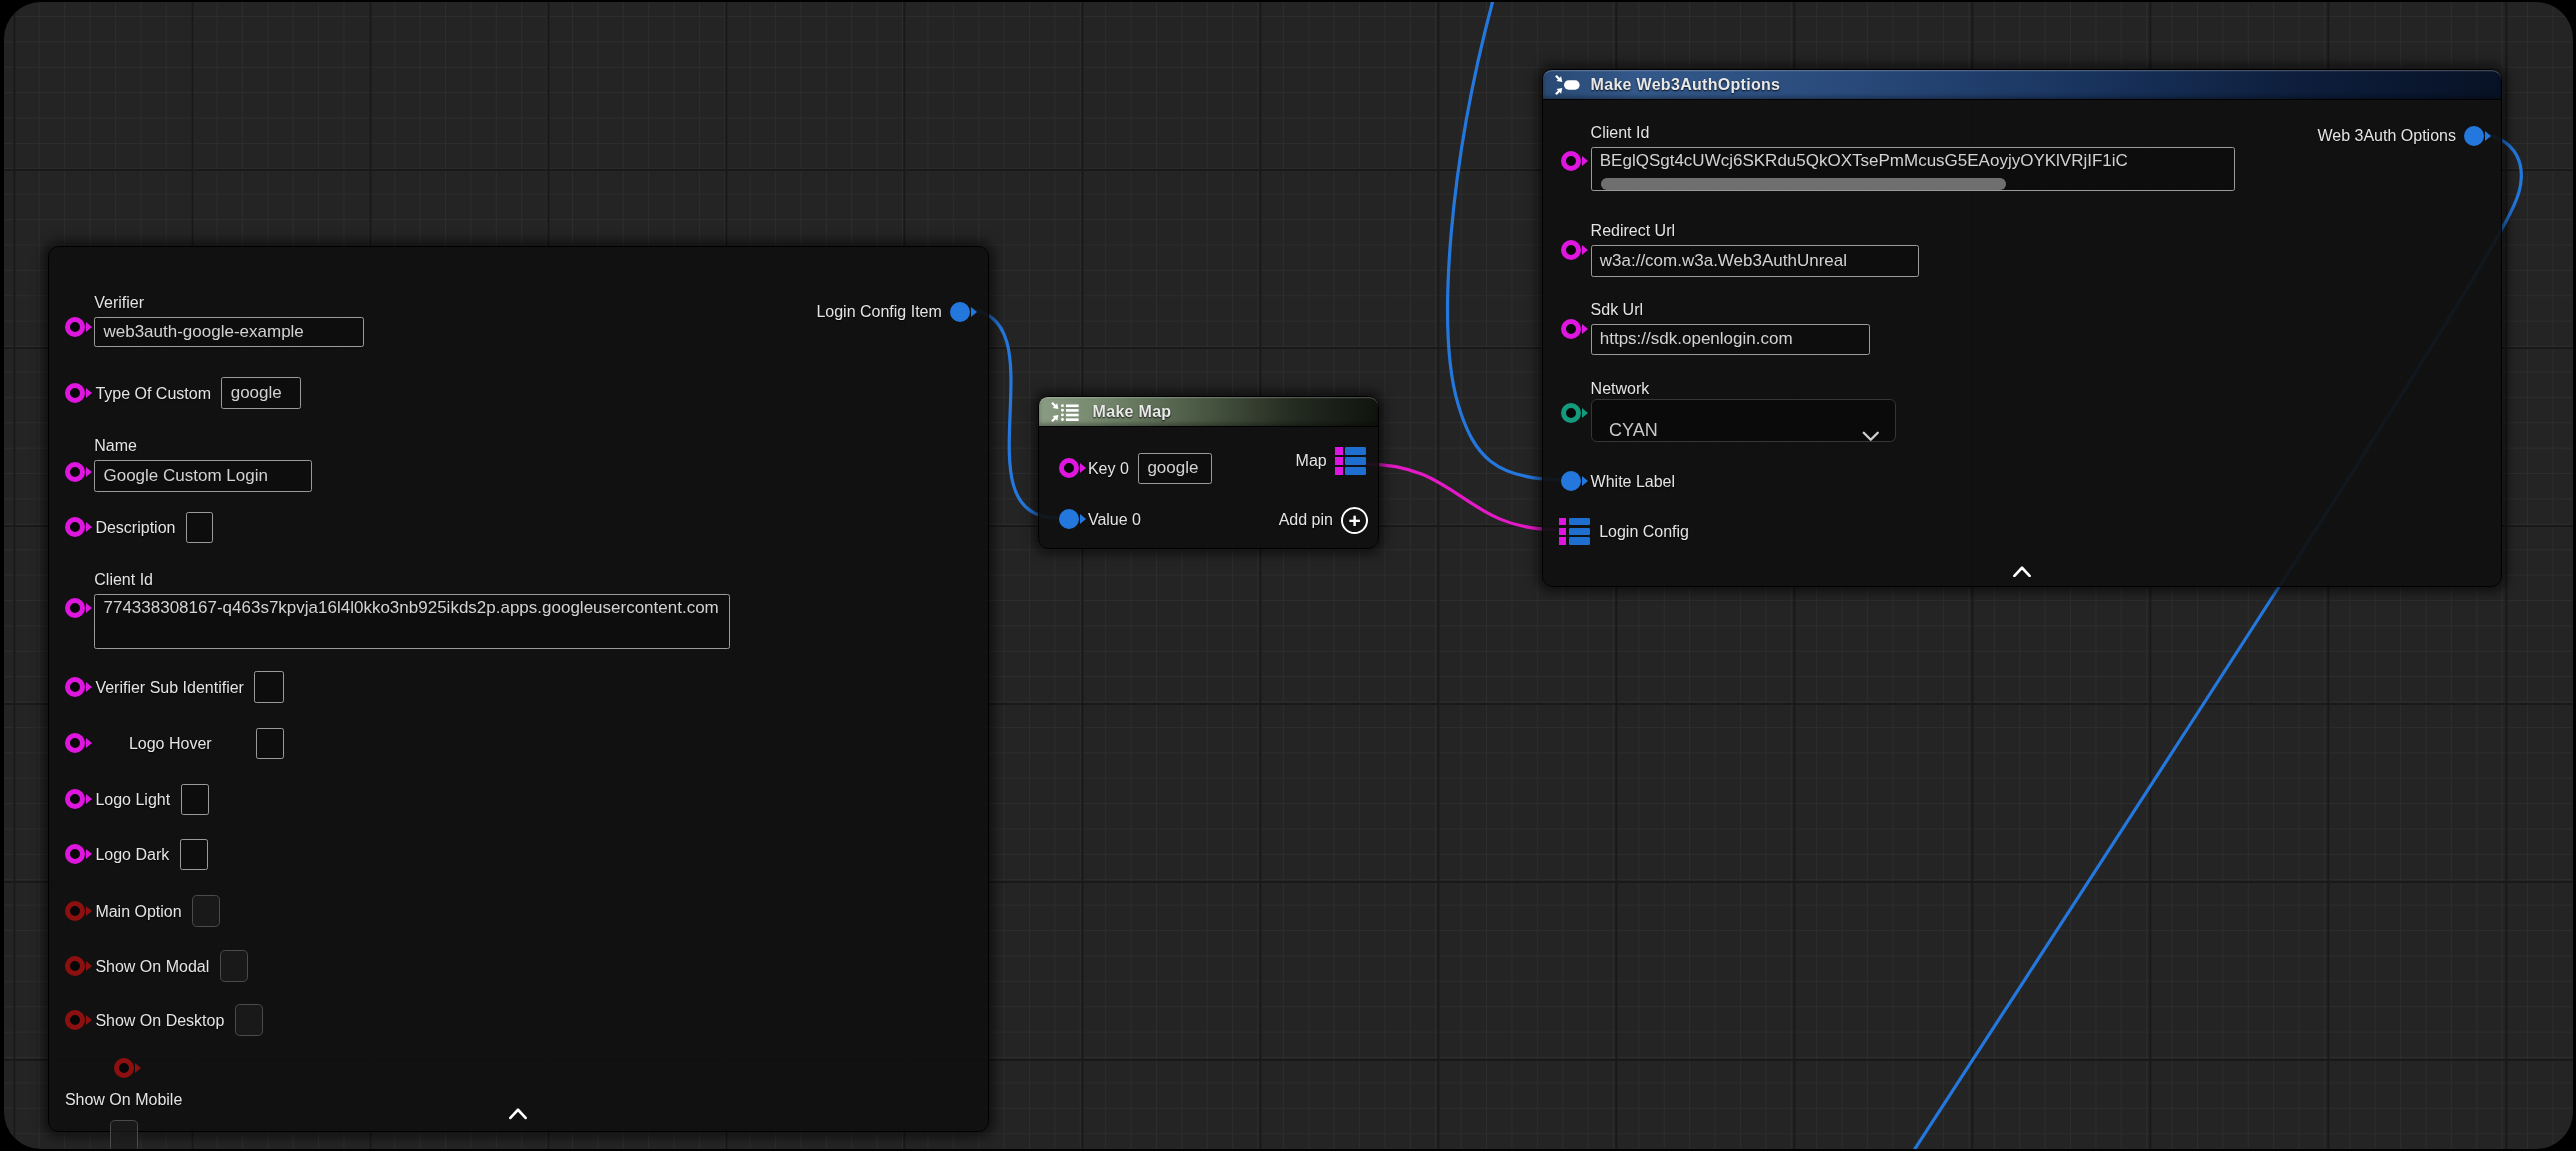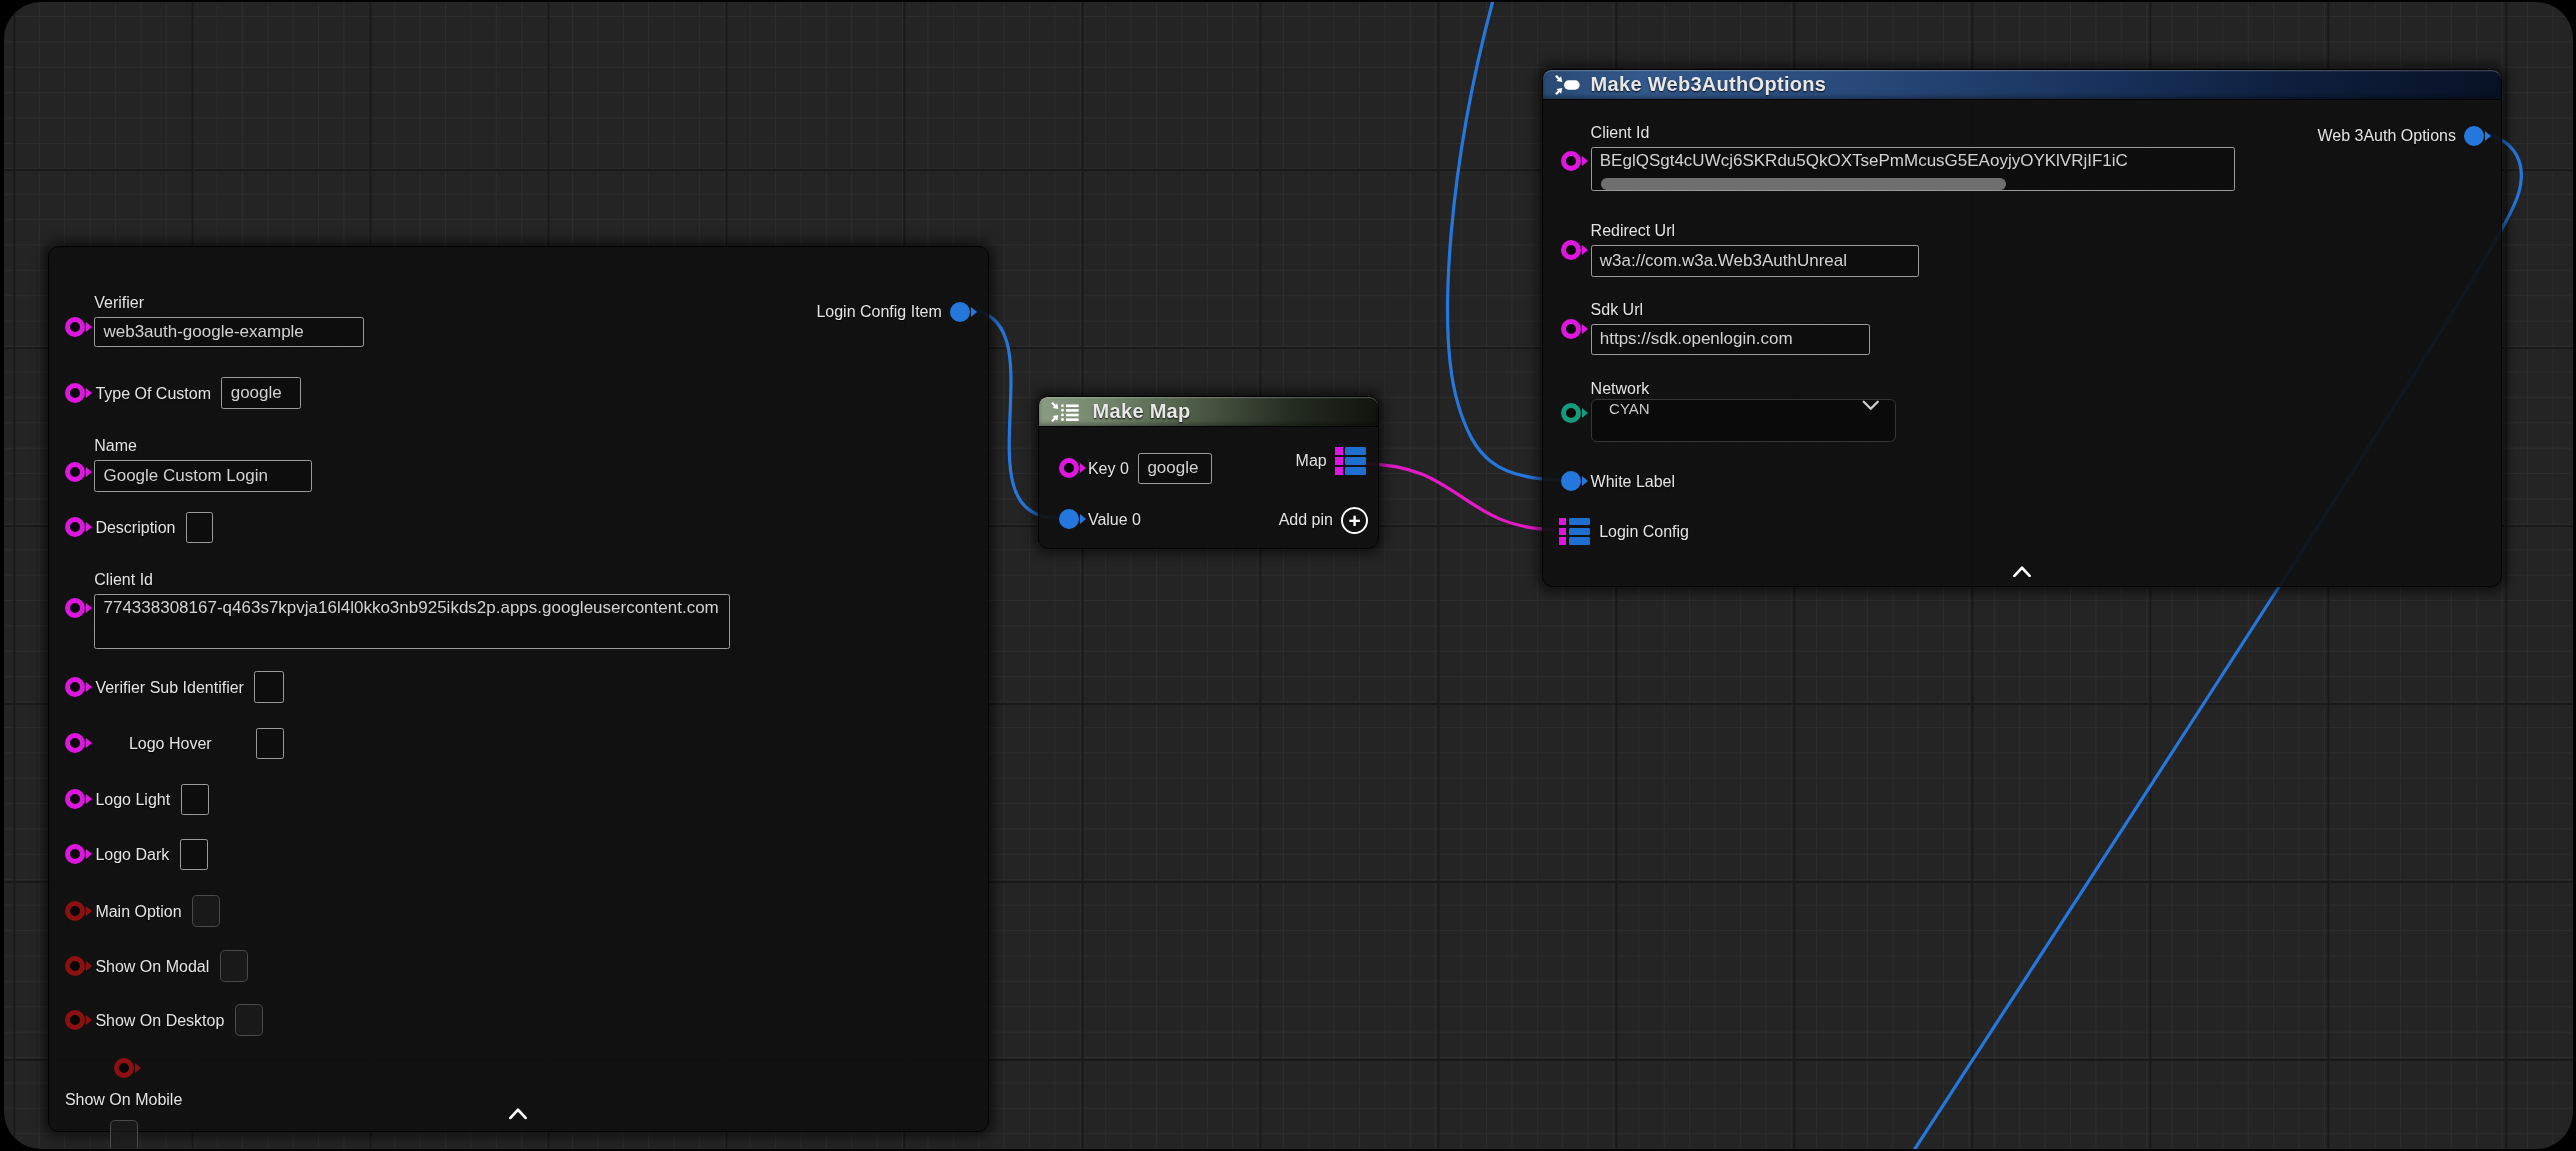--- a/index.html
+++ b/index.html
@@ -19,21 +19,21 @@
   .wblue{stroke:#2478dd;}
   .wpink{stroke:#e31ac6;}
 
   .node{position:absolute;z-index:2;background:rgba(16,16,16,0.93);border:1.2px solid #000;
     border-radius:10.5px;box-shadow:0 0 10.5px 4.7px rgba(0,0,0,0.55);}
   .nhead{position:absolute;left:0;top:0;right:0;height:29px;border-radius:8.8px 8.8px 0 0;
     display:flex;align-items:center;gap:9.4px;padding:0 11.7px;border-bottom:1.2px solid #000;
     box-shadow:inset 0 1.2px 0.6px rgba(255,255,255,0.22), inset 0 -2.3px 4.7px rgba(0,0,0,0.35);}
   .nhead.blue{background:linear-gradient(to right,#2a4a74 0%,#33588a 10%,#2b4d7e 28%,#1a3560 55%,#0d1d3a 80%,#081226 100%);}
   .nhead.green{background:linear-gradient(to right,#8b9c84 0%,#75886d 18%,#4e5d47 45%,#242b20 75%,#10140d 100%);}
-  .ntitle{font-size:20px;font-weight:700;color:#e8e8e8;letter-spacing:0.3px;
+  .ntitle{font-size:16px;font-weight:700;color:#e8e8e8;letter-spacing:0.3px;
     text-shadow:0 1.2px 1.8px rgba(0,0,0,0.9);white-space:nowrap;}
   .hicon{flex:none;}
 
   .prow{position:absolute;display:flex;align-items:center;gap:10.5px;height:32px;}
   .frow{position:absolute;display:flex;align-items:flex-start;gap:9.4px;}
   .orow{position:absolute;display:flex;align-items:center;gap:8.2px;height:23.4px;}
   .plabel{font-size:16px;color:#e4e4e4;line-height:21px;white-space:nowrap;text-shadow:0 0.6px 1.2px rgba(0,0,0,0.8);}
   .fcol{display:flex;flex-direction:column;}
   .fcol .tbox{margin-top:3.5px;}
 
@@ -48,21 +48,21 @@
 
   .tbox{box-sizing:border-box;border:1.5px solid #9b9b9b;background:rgba(10,10,10,0.5);border-radius:2.3px;
     color:#d2d2d2;font-size:17px;padding:0 8.2px;display:flex;align-items:center;white-space:nowrap;overflow:hidden;}
   .tbox.multiline{display:block;white-space:normal;line-height:24.6px;padding:1.2px 8.2px;}
   .sbox{box-sizing:border-box;flex:none;border:1.5px solid #9b9b9b;background:rgba(10,10,10,0.5);border-radius:2.3px;}
   .bbox{box-sizing:border-box;flex:none;border:1.5px solid #4b4b4b;background:rgba(28,28,28,0.7);border-radius:4.7px;}
   .scrollbar{height:11.7px;width:405px;border-radius:5.8px;background:#6f6f6f;margin:4.7px 1.2px 0 1.2px;}
   .clientid-clip{white-space:nowrap;overflow:hidden;color:#d2d2d2;font-size:17px;line-height:26px;}
 
   .dd{box-sizing:border-box;border:1.5px solid #363636;background:rgba(8,8,8,0.75);border-radius:5.8px;
-    color:#c8c8c8;font-size:15px;display:flex;align-items:flex-start;justify-content:space-between;padding:0 15px 0 17.5px;}
+    color:#c8c8c8;font-size:18px;display:flex;align-items:flex-end;justify-content:space-between;padding:0 15px 0 17.5px;}
   .collapse{position:absolute;left:50%;transform:translateX(-50%);}
   .pluscircle{flex:none;box-sizing:border-box;width:27px;height:27px;border:2px solid #fff;border-radius:50%;
     display:flex;align-items:center;justify-content:center;color:#fff;font-size:21px;font-weight:700;line-height:1;}
 </style>
 </head>
 <body>
 
 <div class="stage">
   <div class="canvas">
 

